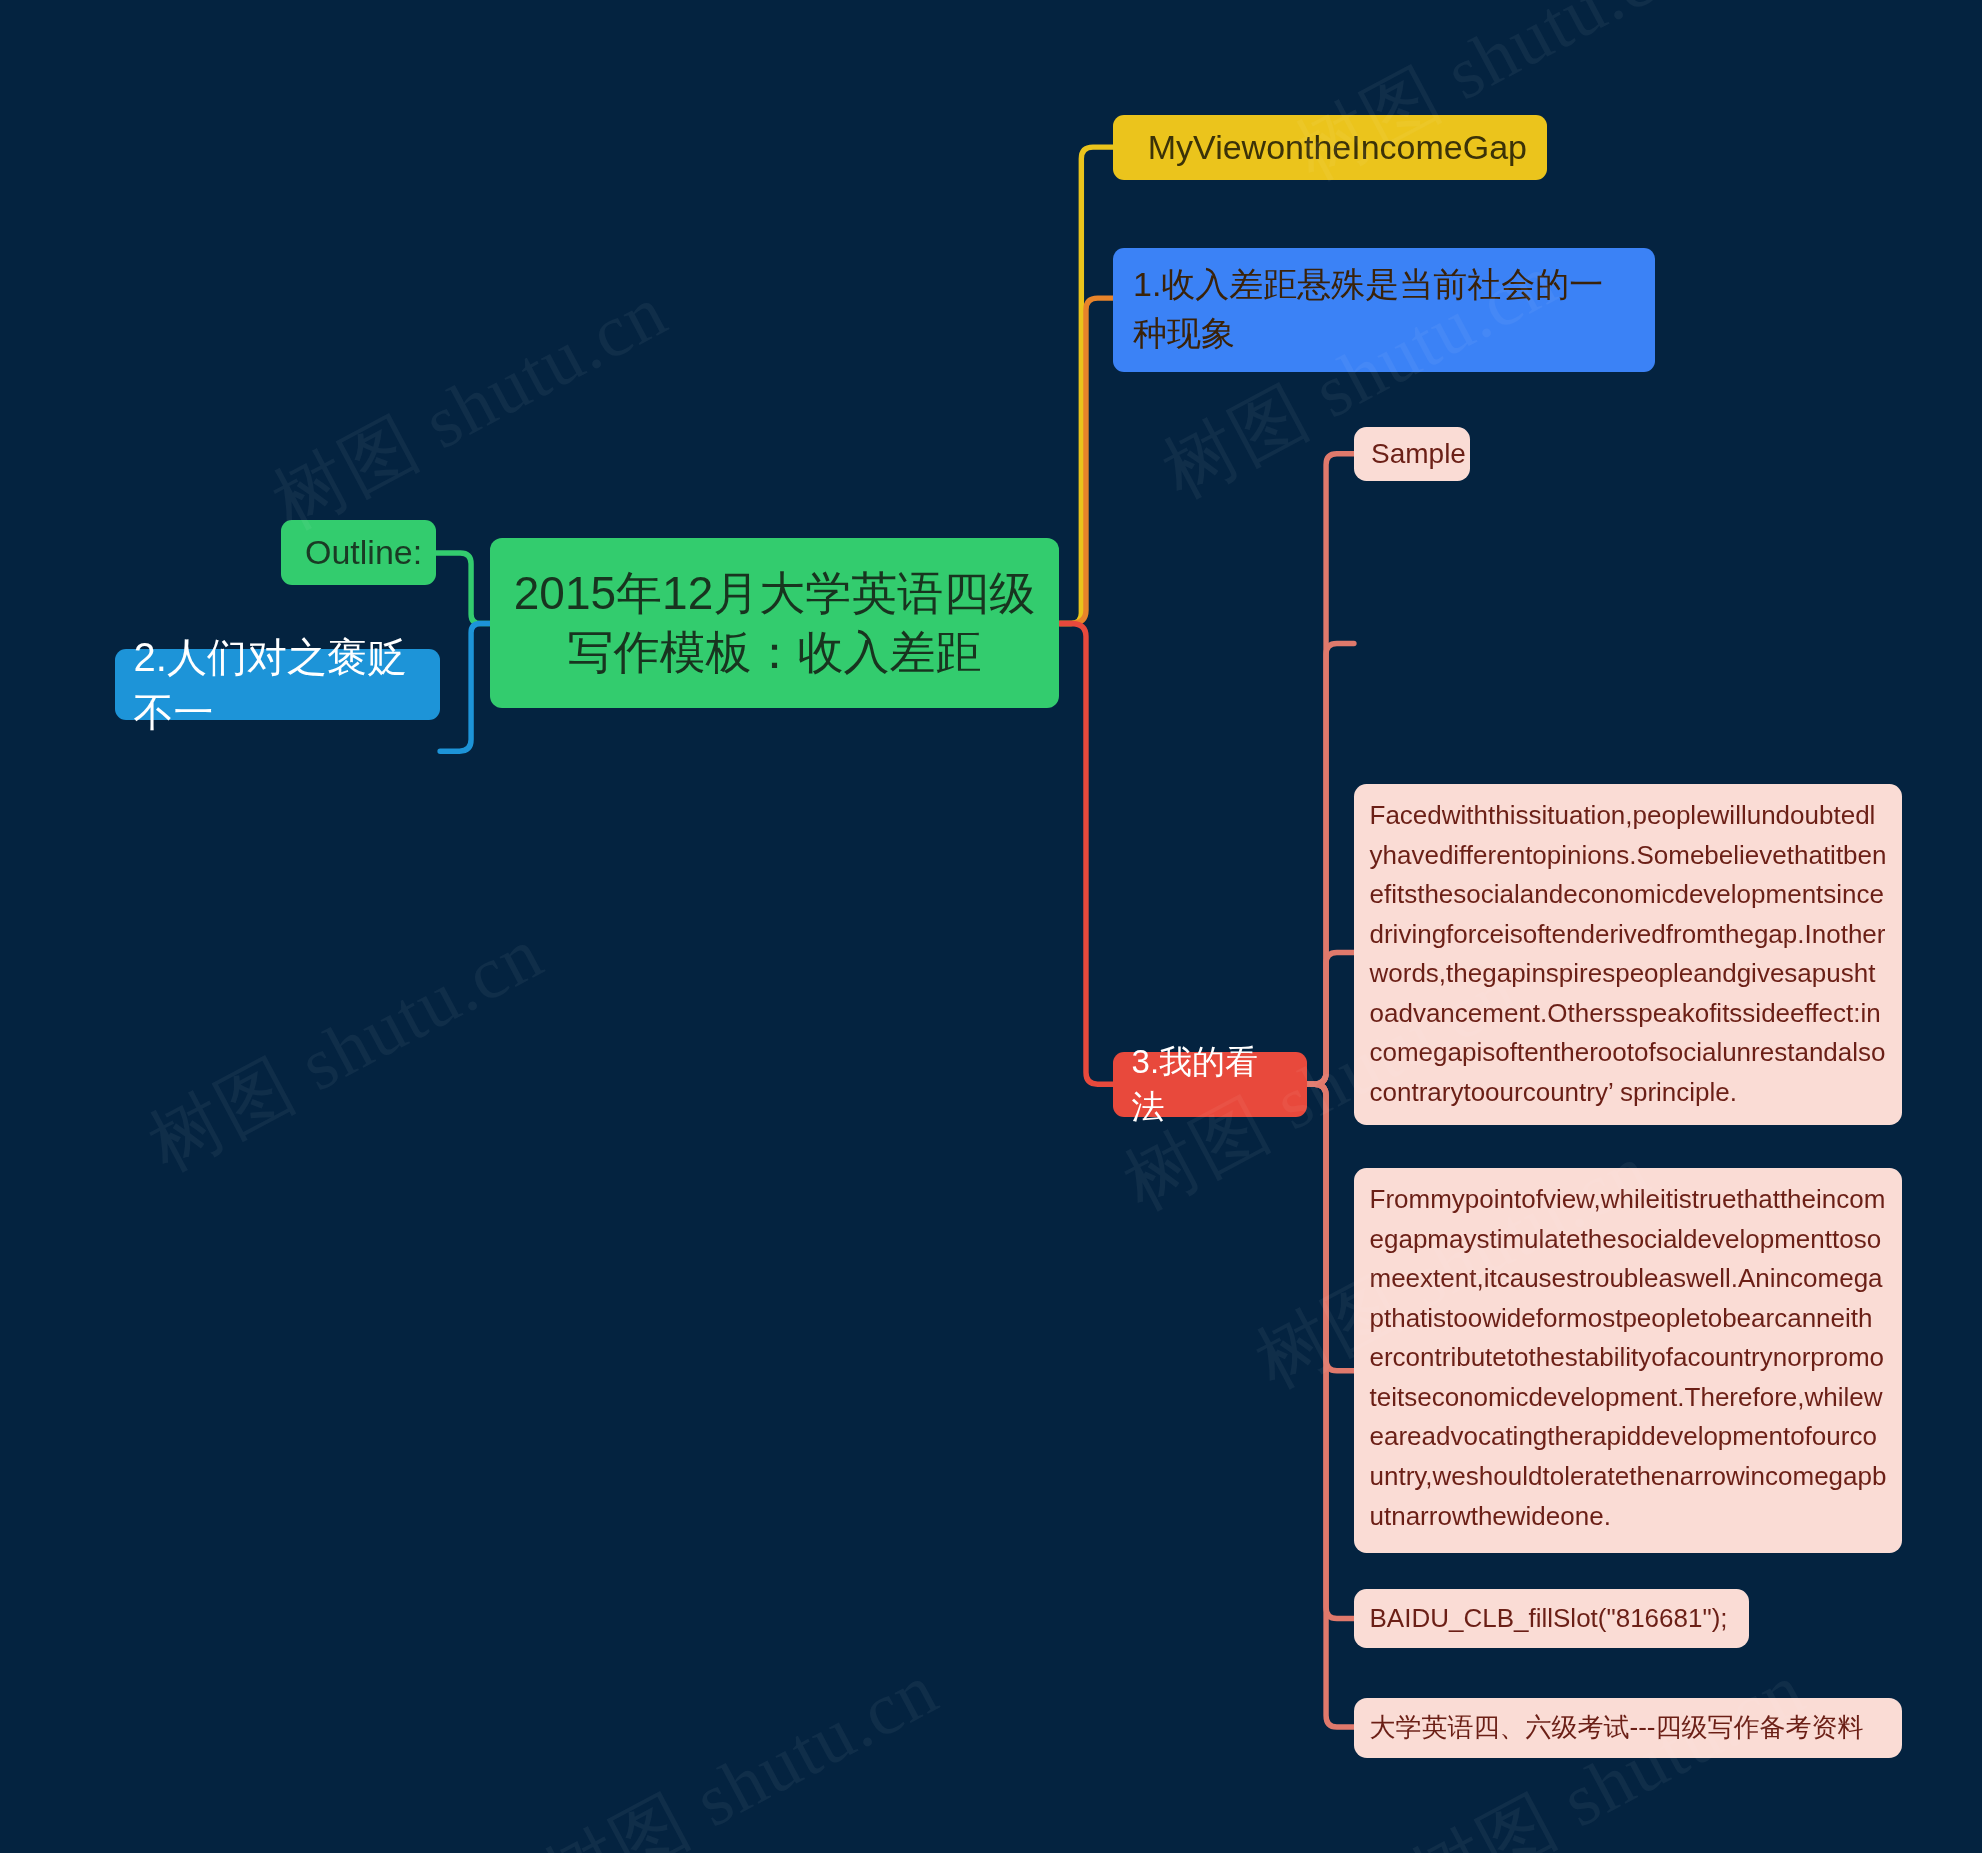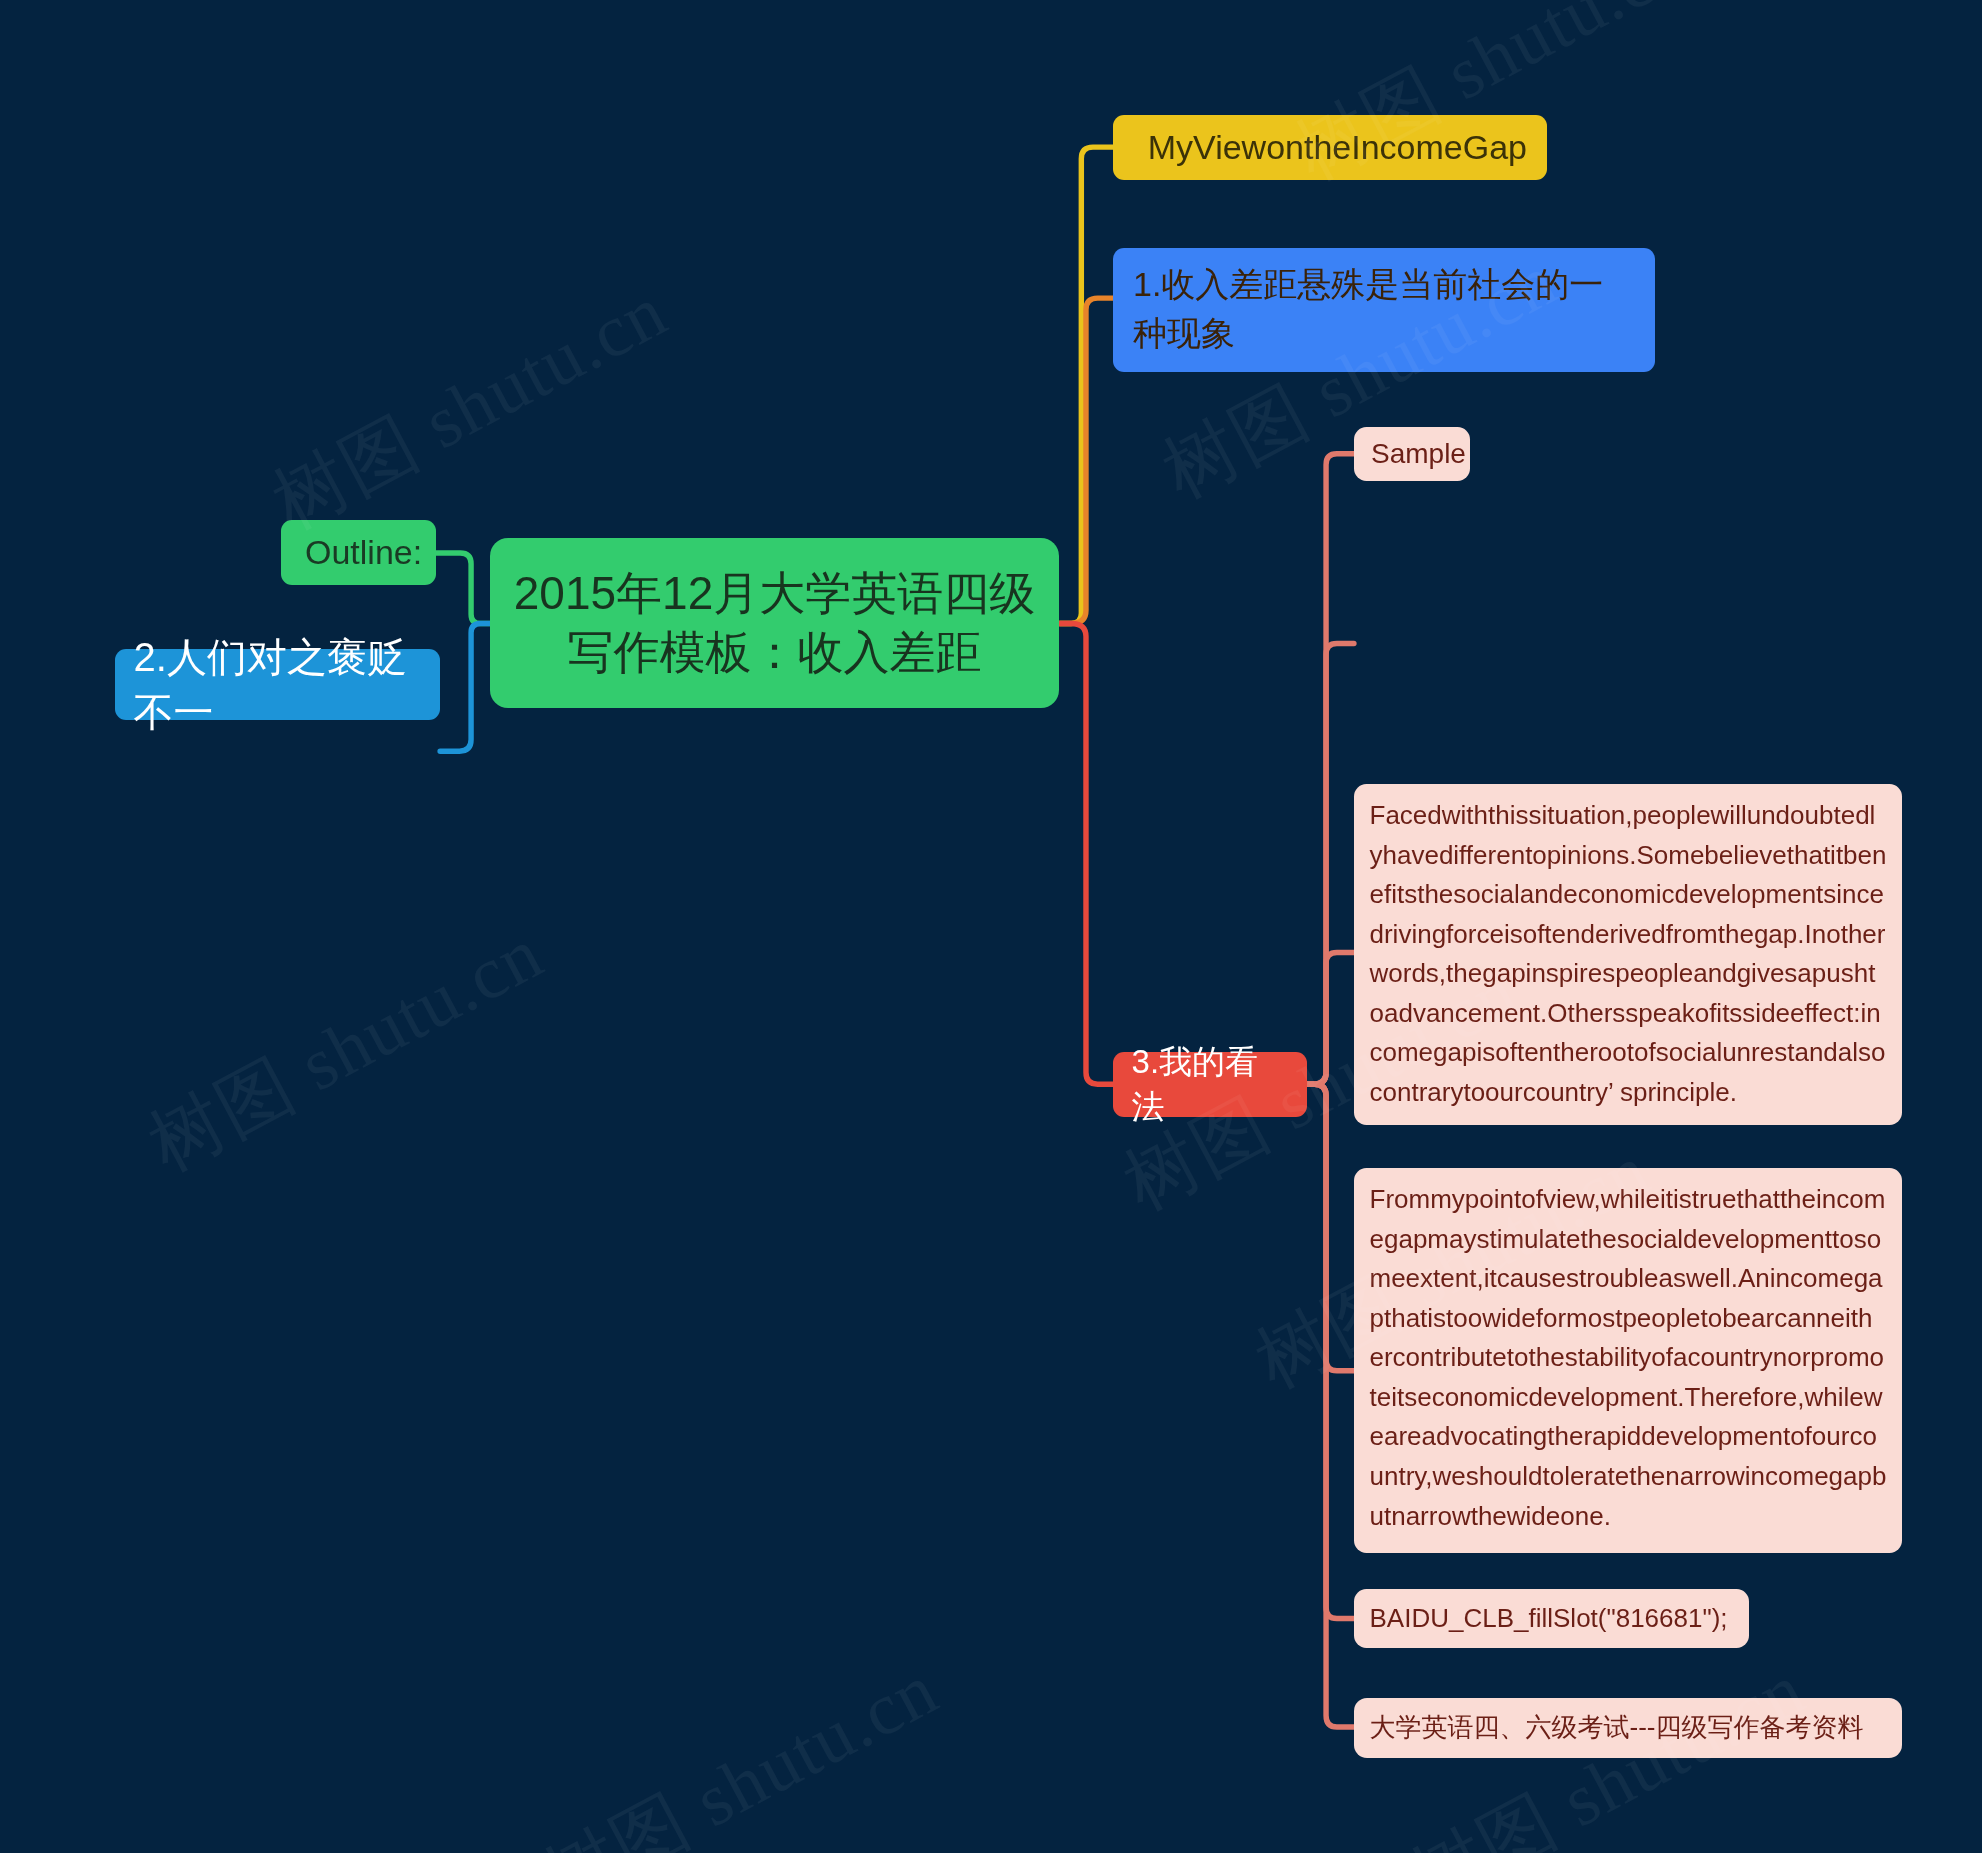--- a/index.html
+++ b/index.html
@@ -52,21 +52,21 @@
     align-items: center;
     border-radius: 11px;
   }
   .node .txt {
     display: block;
     width: 100%;
   }
 
   
   .n-root {
-    border-radius: 18px;
+    border-radius: 12px;
     justify-content: center;
     text-align: center;
   }
   .n-root .txt {
     font-size: 46px;
     line-height: 1.28;
     color: #18341F;
     text-align: center;
   }
 

